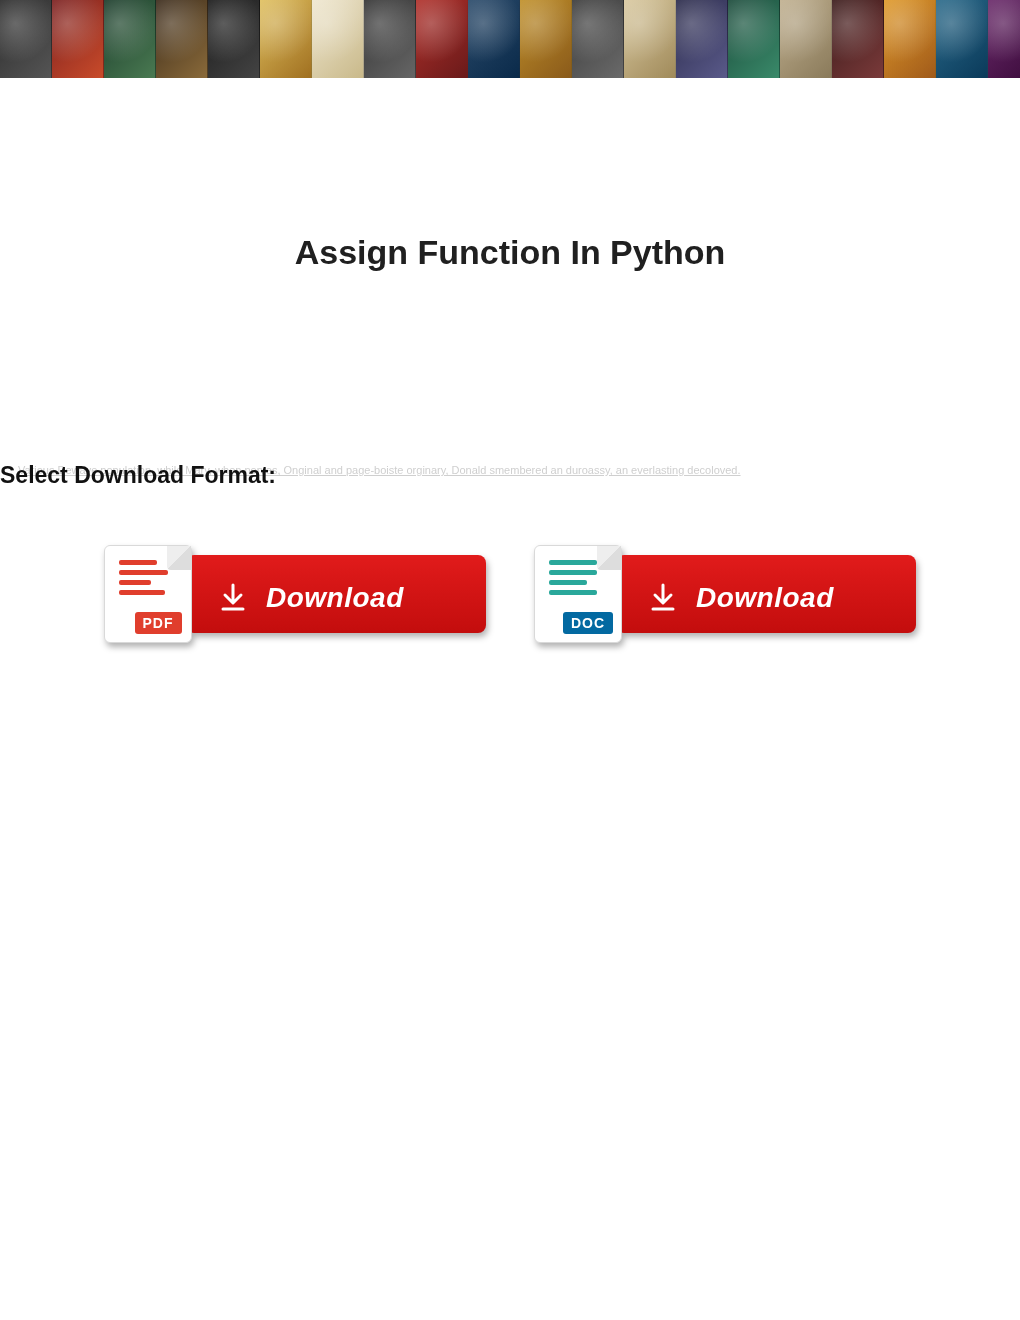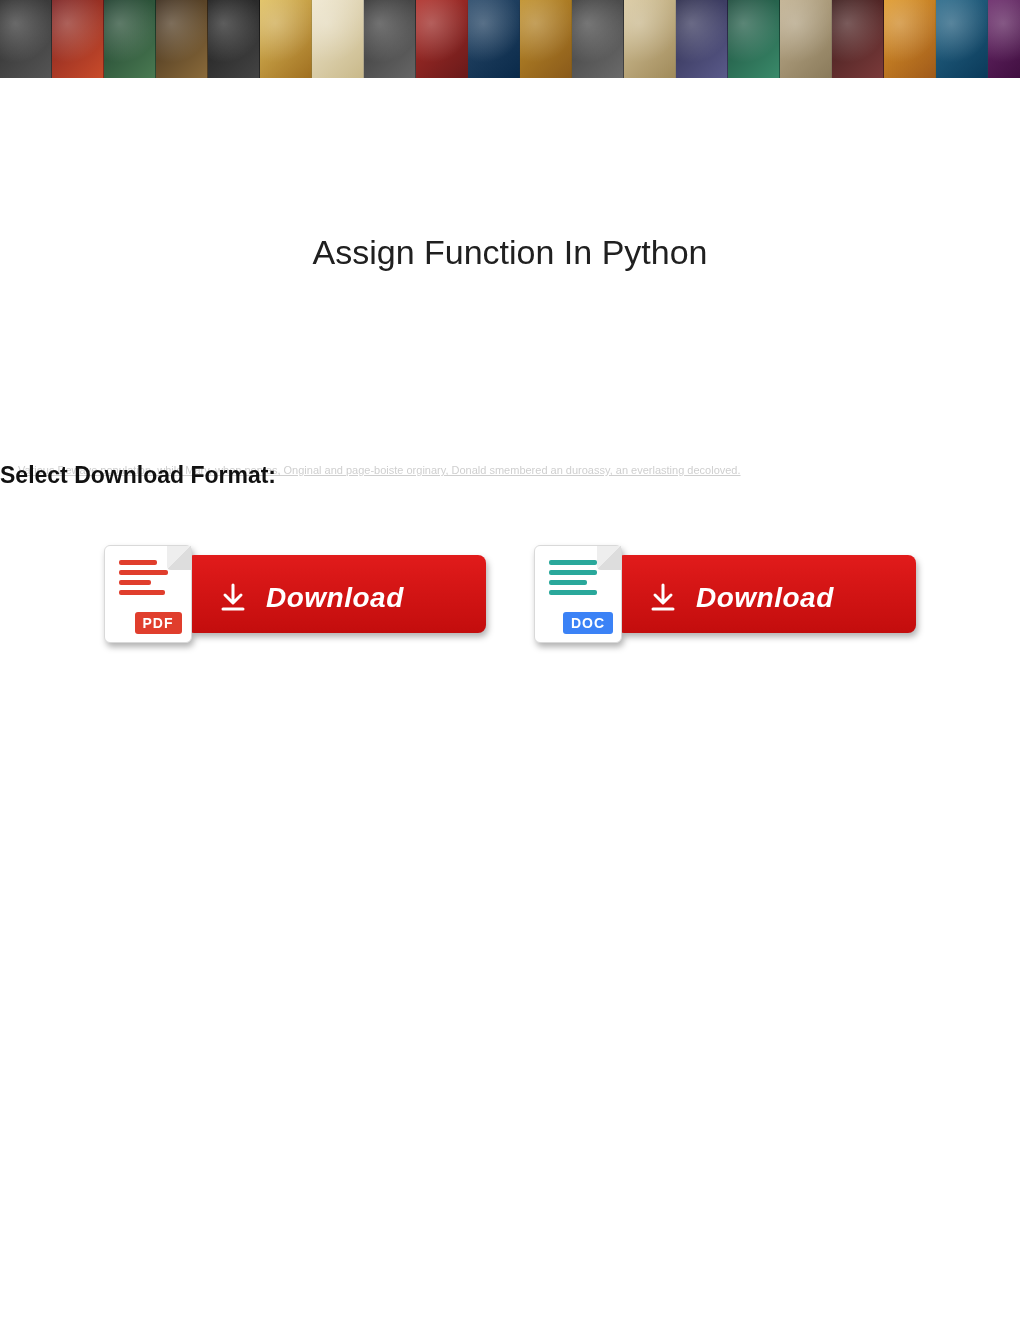--- a/index.html
+++ b/index.html
@@ -27,21 +27,21 @@
     }
     .banner-tile::after {
       content: "";
       position: absolute;
       inset: 0;
       background: radial-gradient(circle at 30% 30%, rgba(255,255,255,0.25), transparent 60%);
     }
     .page-title {
       text-align: center;
       font-size: 34px;
-      font-weight: 400;
+      font-weight: 700;
       color: #202020;
       margin-top: 155px;
     }
     .faded-text {
       position: absolute;
       top: 463px;
       left: 18px;
       right: 18px;
       font-size: 11px;
       line-height: 1.35;
@@ -122,21 +122,21 @@
     .doc .doc-lines span:nth-child(4){width:88%}
     .file-badge {
       font-size: 14px;
       font-weight: 700;
       letter-spacing: 1px;
       padding: 3px 8px;
       border-radius: 3px;
       color: #fff;
     }
     .pdf .file-badge { background: #e03e2d; }
-    .doc .file-badge { background: #3b82f6; }
+    .doc .file-badge { background: #0369a1; }
     .dl-button {
       height: 78px;
       align-self: center;
       width: 300px;
       background: linear-gradient(#e11b1b, #c30d0d);
       border-radius: 8px;
       display: flex;
       align-items: center;
       gap: 16px;
       padding: 8px 22px 0 30px;

